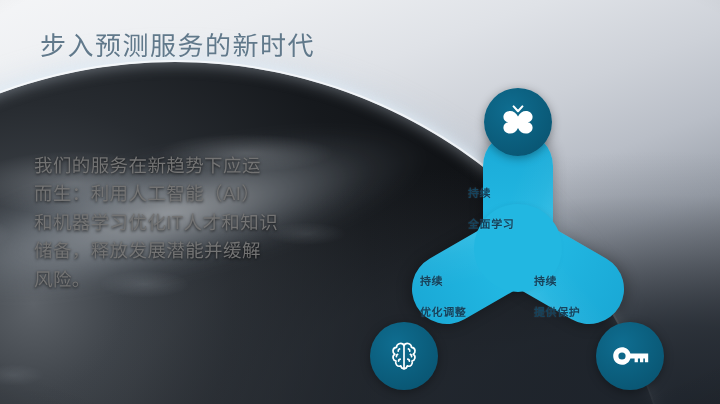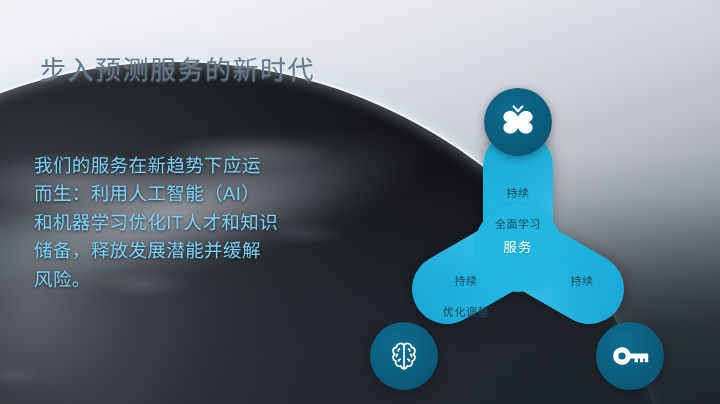--- a/index.html
+++ b/index.html
@@ -137,32 +137,31 @@
     position: absolute;
     left: 40px;
     top: 30px;
     font-size: 26px;
     line-height: 1.25;
     letter-spacing: 1.5px;
     font-weight: 400;
     color: #61798b;
     text-shadow: 0 1px 2px rgba(255,255,255,0.32);
     white-space: nowrap;
-    margin-top: 24px;
   }
 
   .body-text {
     position: absolute;
     left: 34px;
     top: 152px;
     width: 316px;
     font-size: 18.5px;
     line-height: 1.54;
     letter-spacing: 0.4px;
-    color: #7dd3fc;
+    color: #737373;
     text-shadow: 0 1px 3px rgba(0,0,0,0.75);
     white-space: pre-line;
   }
 
   
   .spinner {
     position: absolute;
     left: 358px;
     top: 72px;
     width: 320px;
@@ -230,27 +229,28 @@
   }
   .node-top   { left: 126px; top: 16px; }
   .node-left  { left: 12px;  top: 250px; }
   .node-right { left: 238px; top: 250px; }
 
   .node svg { display: block; }
 
   
   .arm-label {
     position: absolute;
-    text-align: center;
+    text-align: left;
     font-size: 11px;
     line-height: 1.42;
     letter-spacing: 0.6px;
     color: #16435c;
     white-space: pre-line;
     text-shadow: 0 0 2px rgba(255,255,255,0.12);
+    font-weight: bold;
   }
   .label-top   { left: 110px; top: 98px;  width: 100px; }
   .label-left  { left: 62px;  top: 186px; width: 92px;  }
   .label-right { left: 176px; top: 186px; width: 96px;  }
 
   .hub-label {
     position: absolute;
     left: 110px;
     top: 164px;
     width: 100px;
@@ -287,34 +287,34 @@
 
   <div class="spinner">
 
     <div class="spin-core">
       <div class="arm arm-up"></div>
       <div class="arm arm-left"></div>
       <div class="arm arm-right"></div>
       <div class="hub"></div>
     </div>
 
-    <div class="hub-label">服务</div>
 
     <div class="arm-label label-top">
       <div>持续</div>
       <div>全面学习</div>
     </div>
 
     <div class="arm-label label-left">
       <div>持续</div>
       <div>优化调整</div>
     </div>
 
     <div class="arm-label label-right">
       <div>持续</div>
+      <div>提供保护</div>
     </div>
 
     <div class="node node-top">
       <span>
         <svg width="36" height="34" viewBox="0 0 36 34" fill="none">
           <path d="M18 11.5c-1.6-3.6-4.6-5.6-7.8-5.6C6.2 5.9 3.4 8.6 3.4 12c0 2.9 2 5 4.8 5.2-2.8.3-4.8 2.4-4.8 5.2 0 3.4 2.8 6.1 6.8 6.1 3.2 0 6.2-2 7.8-5.6 1.6 3.6 4.6 5.6 7.8 5.6 4 0 6.8-2.7 6.8-6.1 0-2.8-2-4.9-4.8-5.2 2.8-.2 4.8-2.3 4.8-5.2 0-3.4-2.8-6.1-6.8-6.1-3.2 0-6.2 2-7.8 5.6z" fill="#ffffff"></path>
           <path d="M13.6 1.4L18 6.2l4.4-4.8" stroke="#ffffff" stroke-width="2.1" stroke-linecap="round" stroke-linejoin="round" fill="none"></path>
         </svg>
       </span>
     </div>

